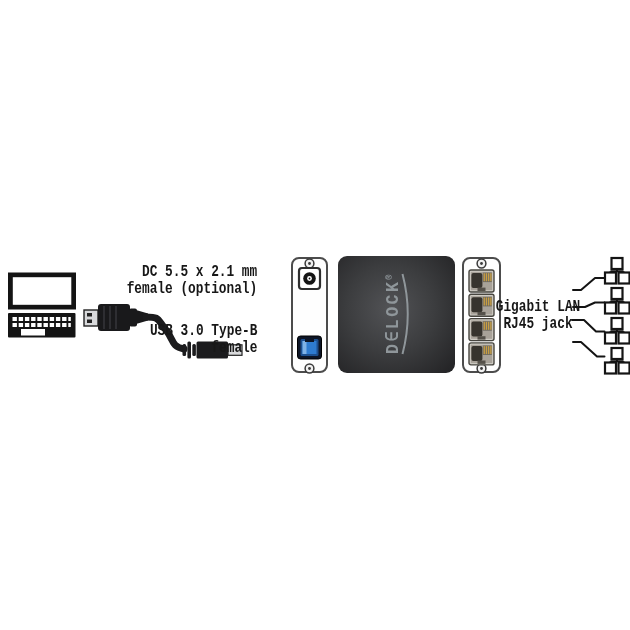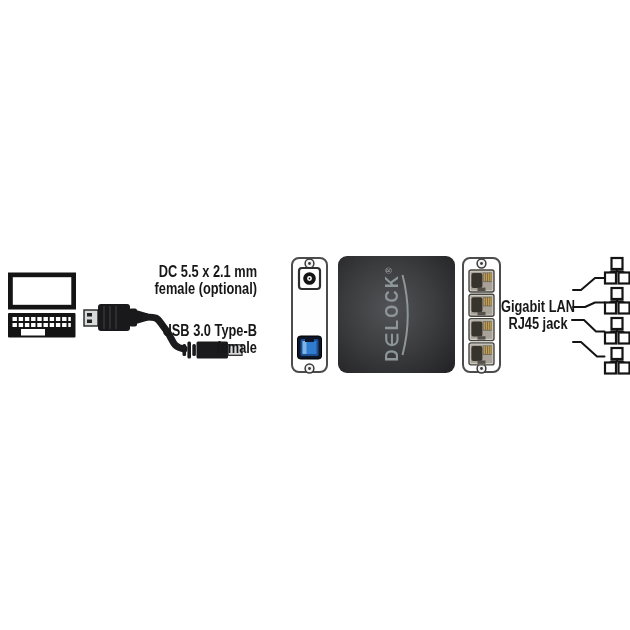--- a/index.html
+++ b/index.html
@@ -1,20 +1,20 @@
 <!DOCTYPE html>
 <html><head>
 <meta charset="utf-8">
 <style>
   html,body{margin:0;padding:0;}
   body{
     width:630px;height:630px;background:#ffffff;position:relative;overflow:hidden;
     font-family:"Liberation Sans",sans-serif;
   }
-  .scene{position:absolute;inset:0;width:602px;height:630px;}
+  .scene{position:absolute;inset:0;width:602px;height:630px;font-family:Liberation Mono, monospace;}
   svg.art{position:absolute;left:0;top:0;}
   .label{
     position:absolute;font-weight:bold;font-size:16px;line-height:16.5px;color:#171717;
     white-space:nowrap;
   }
   .label .ln{display:block;}
   .label.right{text-align:right;transform:scaleX(0.8);transform-origin:100% 0;}
   .label.center{text-align:center;transform:scaleX(0.8);transform-origin:50% 0;}
   .logo{
     position:absolute;left:336px;top:254px;width:121px;height:121px;

